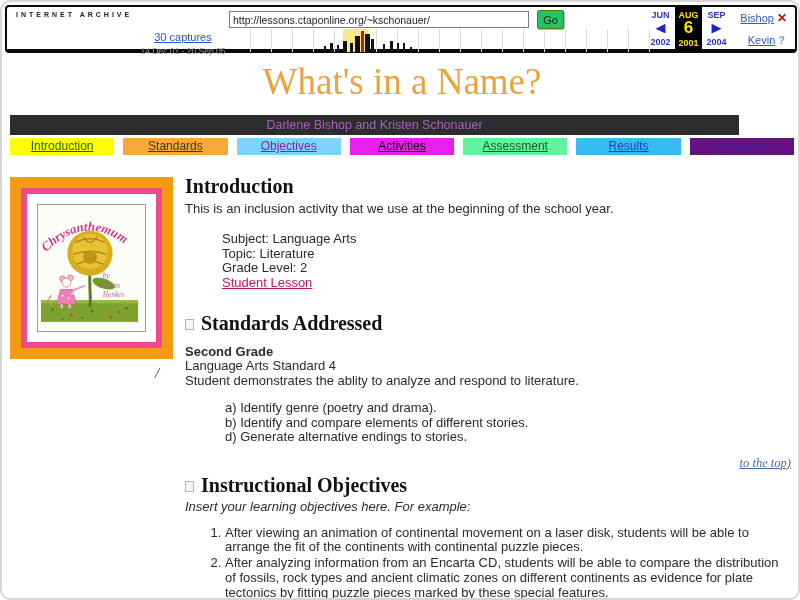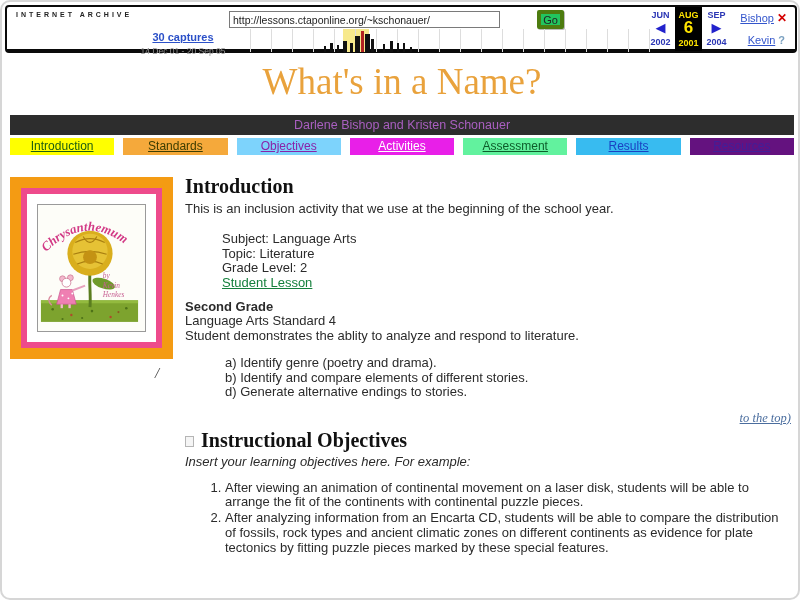--- a/index.html
+++ b/index.html
@@ -10,46 +10,46 @@
 
   
   .wb { position:absolute; left:3px; top:3px; width:792px; height:48px;
         border:2px solid #0a0a0a; border-bottom-width:4px; border-radius:4px; background:#fff; }
   .wb-logo { position:absolute; left:7px; top:4px; cursor:pointer; }
   .wb-logo .ia { font-size:7px; font-weight:bold; letter-spacing:3px; color:#222; margin-left:2px; }
   .wb-logo .wm { font-size:18px; font-weight:800; letter-spacing:-1px; line-height:18px; font-family:"Liberation Sans", sans-serif; }
   .wb-logo .wm .red { color:#b5121b; }
   .wb-logo .wm .blk { color:#151515; }
   .wb-captures { position:absolute; left:126px; top:20px; width:100px; text-align:center; }
-  .wb-captures a.cap { font-size:11px; font-weight:bold; color:#2b50c8; text-decoration:underline; cursor:pointer; }
+  .wb-captures a.cap { font-size:11px; font-weight:normal; color:#2b50c8; text-decoration:underline; cursor:pointer; }
   .wb-captures .range { font-size:8.5px; color:#999; margin-top:1px; }
-  .wb-url { position:absolute; left:222px; top:4px; width:271px; height:17px;
+  .wb-url { position:absolute; left:222px; top:4px; width:300px; height:17px;
             border:1px solid #7a7a7a; font-size:10.5px; color:#222; padding:0 3px;
             font-family:"Liberation Sans", sans-serif; }
   .wb-go { position:absolute; left:530px; top:3px; width:27px; height:19px;
-           background:#22c55e; border:4px solid #4d7c0f; border-radius:2px;
+           background:#22c55e; border:1px solid #4d7c0f; border-radius:2px;
            font-size:11px; color:#222; cursor:pointer; box-shadow:1px 1px 0 #bbb; }
   .wb-spark { position:absolute; left:233px; top:22px; }
   .wb-col { position:absolute; top:0; height:44px; width:27px; text-align:center; }
   .wb-col .m { font-size:9px; font-weight:bold; color:#2a35b4; margin-top:3px; }
   .wb-col .mid { font-size:13px; line-height:15px; color:#2222cc; cursor:pointer; }
   .wb-col .y { font-size:9px; font-weight:bold; color:#2a35b4; margin-top:2px; }
   .wb-col.cur { background:#000; }
   .wb-col.cur .m, .wb-col.cur .y { color:#ffe400; }
   .wb-col.cur .mid { color:#ffe400; font-size:17px; font-weight:bold; line-height:16px; cursor:default; }
   .wb-close { position:absolute; right:8px; top:4px; font-size:11px; }
   .wb-help  { position:absolute; right:10px; top:27px; font-size:11px; }
   .wb-close a, .wb-help a { color:#3355cc; text-decoration:underline; cursor:pointer; }
   .wb-close .x { color:#d40000; font-weight:bold; font-size:12px; margin-left:3px; }
   .wb-help .q { color:#7aa0c0; font-weight:bold; margin-left:3px; }
 
   
   .page-title { position:absolute; top:58px; left:0; width:800px; text-align:center;
                 font-family:"Liberation Serif", serif; font-size:37px; }
-  .authors-bar { position:absolute; top:113px; left:8px; width:784px; height:20px;
+  .authors-bar { position:absolute; top:113px; left:8px; width:729px; height:20px;
                  text-align:center; font-size:12.5px; line-height:20px; }
   .navrow { position:absolute; top:136px; left:8px; width:784px; display:flex; gap:9px; }
   .navcell { flex:1; height:17px; line-height:17px; text-align:center; font-size:12px; cursor:pointer; }
   .navcell span { text-decoration:underline; }
 
   
   .book { position:absolute; left:8px; top:175px; width:163px; height:182px;
           border:11px solid #f49b13; }
   .book-pink { width:100%; height:100%; border:6px solid #ee4b8c; }
   .book-white { width:100%; height:100%; border:10px solid #ffffff; }
@@ -57,21 +57,21 @@
   .stray { position:absolute; left:153px; top:363px; font-family:"Liberation Serif", serif;
            font-style:italic; font-size:15px; color:#444; }
 
   
   .content { position:absolute; left:183px; top:173px; width:606px; color:#2b2b2b; font-size:13px; }
   h2.sec { font-family:"Liberation Serif", serif; font-size:20px; font-weight:bold; color:#111; }
   .ph-sq { display:inline-block; width:9px; height:11px; background:#f5f5f5;
            border:1px solid #b5b5b5; margin-right:7px; }
   .intro-p { margin-top:3px; }
   .details { margin:16px 0 0 37px; line-height:14.5px; }
-  .link { color:#15803d; text-decoration:underline; cursor:pointer; }
+  .link { color:#be185d; text-decoration:underline; cursor:pointer; }
   .sec2 { margin-top:22px; }
   .grade { font-weight:bold; margin-top:9px; }
   .stdline { line-height:14.5px; }
   .stdlist { margin:13px 0 0 40px; line-height:14.5px; }
   .totop { text-align:right; margin-top:11px; font-family:"Liberation Serif", serif;
            font-style:italic; font-size:12.5px; }
   .totop a { color:#4a6d9e; text-decoration:underline; cursor:pointer; }
   .sec3 { margin-top:3px; }
   .obj-intro { font-style:italic; margin-top:2px; }
   ol.objs { margin:12px 0 0 24px; padding-left:16px; }
@@ -140,21 +140,21 @@
     </div>
   </div>
 
   <div class="page-title" style="color: rgb(233, 162, 60);">What's in a Name?</div>
   <div class="authors-bar" style="background-color: rgb(45, 45, 45); color: rgb(169, 95, 192);">Darlene Bishop and Kristen Schonauer</div>
 
   <div class="navrow">
     <div class="navcell" style="background-color: rgb(255, 255, 0); color: rgb(29, 94, 17);"><span>Introduction</span></div>
     <div class="navcell" style="background-color: rgb(245, 169, 59); color: rgb(61, 61, 0);"><span>Standards</span></div>
     <div class="navcell" style="background-color: #7dd3fc; color: rgb(138, 34, 168);"><span>Objectives</span></div>
-    <div class="navcell" style="background-color: rgb(232, 31, 232); color: #ffffff;"><span>Activities</span></div>
+    <div class="navcell" style="background-color: rgb(232, 31, 232); color: #000000;"><span>Activities</span></div>
     <div class="navcell" style="background-color: rgb(98, 242, 158); color: rgb(13, 92, 42);"><span>Assessment</span></div>
     <div class="navcell" style="background-color: rgb(56, 187, 240); color: rgb(26, 65, 194);"><span>Results</span></div>
     <div class="navcell" style="background-color: rgb(100, 18, 127); color: rgb(65, 31, 153);"><span>Resources</span></div>
   </div>
 
   <div class="book">
     <div class="book-pink">
       <div class="book-white">
         <div class="book-art">
           <svg viewBox="0 0 105 124" width="103" height="122">
@@ -213,20 +213,21 @@
     <h2 class="sec">Introduction</h2>
     <div class="intro-p">This is an inclusion activity that we use at the beginning of the school year.</div>
 
     <div class="details">
       <div>Subject: Language Arts</div>
       <div>Topic: Literature</div>
       <div>Grade Level: 2</div>
       <div><a class="link">Student Lesson</a></div>
     </div>
 
+    <h2 class="sec sec2"><span class="ph-sq"></span><span>Standards Addressed</span></h2>
     <div class="grade">Second Grade</div>
     <div class="stdline">Language Arts Standard 4</div>
     <div class="stdline">Student demonstrates the ablity to analyze and respond to literature.</div>
 
     <div class="stdlist">
       <div>a) Identify genre (poetry and drama).</div>
       <div>b) Identify and compare elements of different stories.</div>
       <div>d) Generate alternative endings to stories.</div>
     </div>
 

